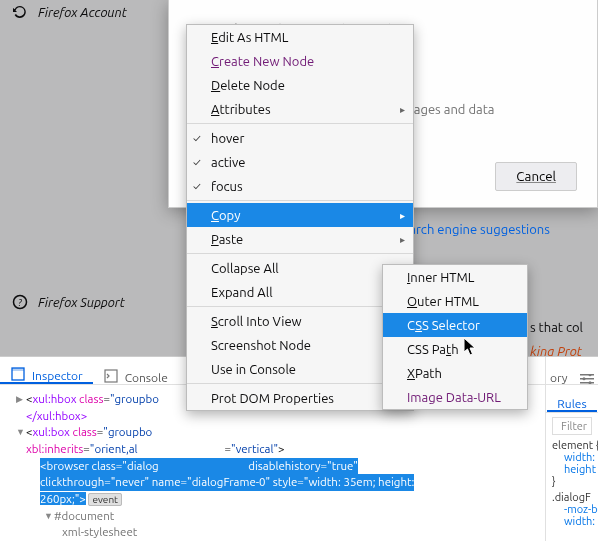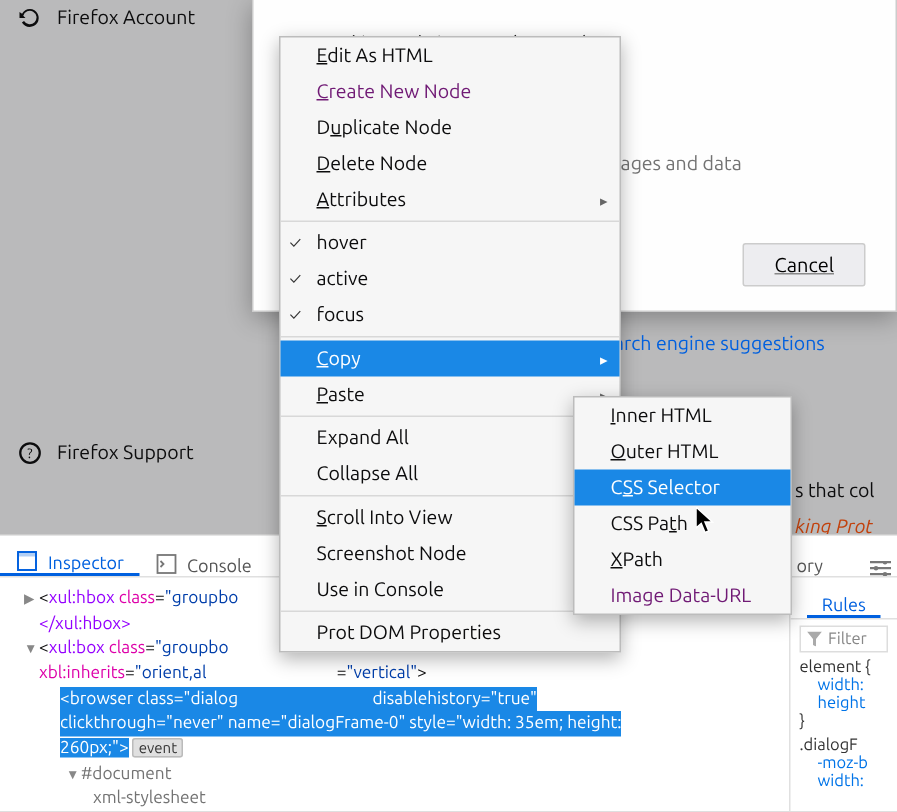--- a/index.html
+++ b/index.html
@@ -1,20 +1,20 @@
 <!DOCTYPE html>
 <html><head>
 <meta charset="utf-8">
 <style>
   * { box-sizing: border-box; margin: 0; padding: 0; font-family: "Segoe UI", Ubuntu, Cantarell, sans-serif; }
   body { width: 598px; height: 541px; overflow: hidden; background: #f9f9fa; position: relative; font-size: 13px; color: #0c0c0d; }
 
   .overlay { position: absolute; inset: 0; background: rgba(0,0,0,0.25); }
 
-  .sidebar-row { position: absolute; left: 0; display: flex; align-items: center; gap: 10px; padding: 0 12px; color: #0c0c0d; }
+  .sidebar-row { position: absolute; left: 0; display: flex; align-items: center; gap: 10px; padding: 0 12px; color: #0c0c0d; font-style: italic; }
   .r1 { top: 4px; }
   .r2 { top: 294px; }
 
   .icon { width: 16px; height: 16px; display: inline-flex; align-items: center; justify-content: center; }
 
   .dialog { position: absolute; top: 0; left: 168px; right: 0; height: 208px; background: #fefefe; border: 1px solid #ccc; border-top: none; box-shadow: 0 4px 16px rgba(0,0,0,.3); padding: 18px 20px; }
   .dialog .line { display: flex; align-items: flex-start; gap: 8px; margin: 4px 0; }
   .dialog .cmark { width: 14px; text-align: center; color: #333; font-size: 12px; }
   .dialog .lbl { flex: 1; }
   .dialog .sub { color: #737373; margin-left: 22px; margin-top: 2px; }
@@ -33,21 +33,21 @@
   .mitem.disabled { color: #701a75; text-align: center; }
   .mitem.hl { background: #1a88e6; color: #fff; }
   .mitem.hl .arr { color: #fff; }
   .msep { height: 1px; background: #d8d8d8; margin: 2px 0; }
   .u { text-decoration: underline; }
 
   .cursor { position: absolute; left: 464px; top: 338px; z-index: 20; pointer-events: none; }
 
   .devtools { position: absolute; left: 0; right: 0; bottom: 0; top: 356px; background: #fff; border-top: 1px solid #ccc; display: flex; }
   .dt-left { flex: 1; display: flex; flex-direction: column; min-width: 0; }
-  .dt-right { width: 72px; border-left: 1px solid #e0e0e0; display: flex; flex-direction: column; }
+  .dt-right { width: 53px; border-left: 1px solid #e0e0e0; display: flex; flex-direction: column; }
 
   .dt-tabs { display: flex; align-items: center; height: 28px; border-bottom: 1px solid #e0e0e0; font-size: 12px; }
   .dt-tab { padding: 0 10px; height: 100%; display: flex; align-items: flex-end; gap: 6px; color: #555; }
   .dt-tab.active { color: #0060df; border-bottom: 2px solid #0060df; }
 
   .dt-right .dt-tabs { justify-content: space-between; }
 
   .dom { flex: 1; padding: 6px 4px; font-family: monospace; font-size: 11.5px; overflow: hidden; line-height: 1.45; white-space: nowrap; }
   .dom .row { display: flex; align-items: flex-start; }
   .dom .twisty { width: 10px; color: #888; font-size: 9px; padding-top: 2px; }
@@ -106,23 +106,20 @@
 <div class="txtline2">king Prot</div>
 
 <div class="ctxmenu" id="ctxmenu">
     <div class="mitem">
       <span><span class="u">E</span>dit As HTML</span>
     </div>
     <div class="mitem disabled">
       <span><span class="u">C</span>reate New Node</span>
     </div>
     <div class="mitem">
-      <span>D<span class="u">u</span>plicate Node</span>
-    </div>
-    <div class="mitem">
       <span><span class="u">D</span>elete Node</span>
     </div>
     <div class="mitem">
       <span><span class="u">A</span>ttributes</span>
       <span class="arr">▸</span>
     </div>
     <div class="msep"></div>
     <div class="mitem">
       <span class="chk">✓</span>
       <span>hover</span>
@@ -139,24 +136,24 @@
     <div class="mitem hl">
       <span><span class="u">C</span>opy</span>
       <span class="arr">▸</span>
     </div>
     <div class="mitem">
       <span><span class="u">P</span>aste</span>
       <span class="arr">▸</span>
     </div>
     <div class="msep"></div>
     <div class="mitem">
+      <span>Collapse All</span>
+    </div>
+    <div class="mitem">
       <span>Expand All</span>
-    </div>
-    <div class="mitem">
-      <span>Collapse All</span>
     </div>
     <div class="msep"></div>
     <div class="mitem">
       <span><span class="u">S</span>croll Into View</span>
     </div>
     <div class="mitem">
       <span>Screenshot Node</span>
     </div>
     <div class="mitem">
       <span>Use in Console</span>

